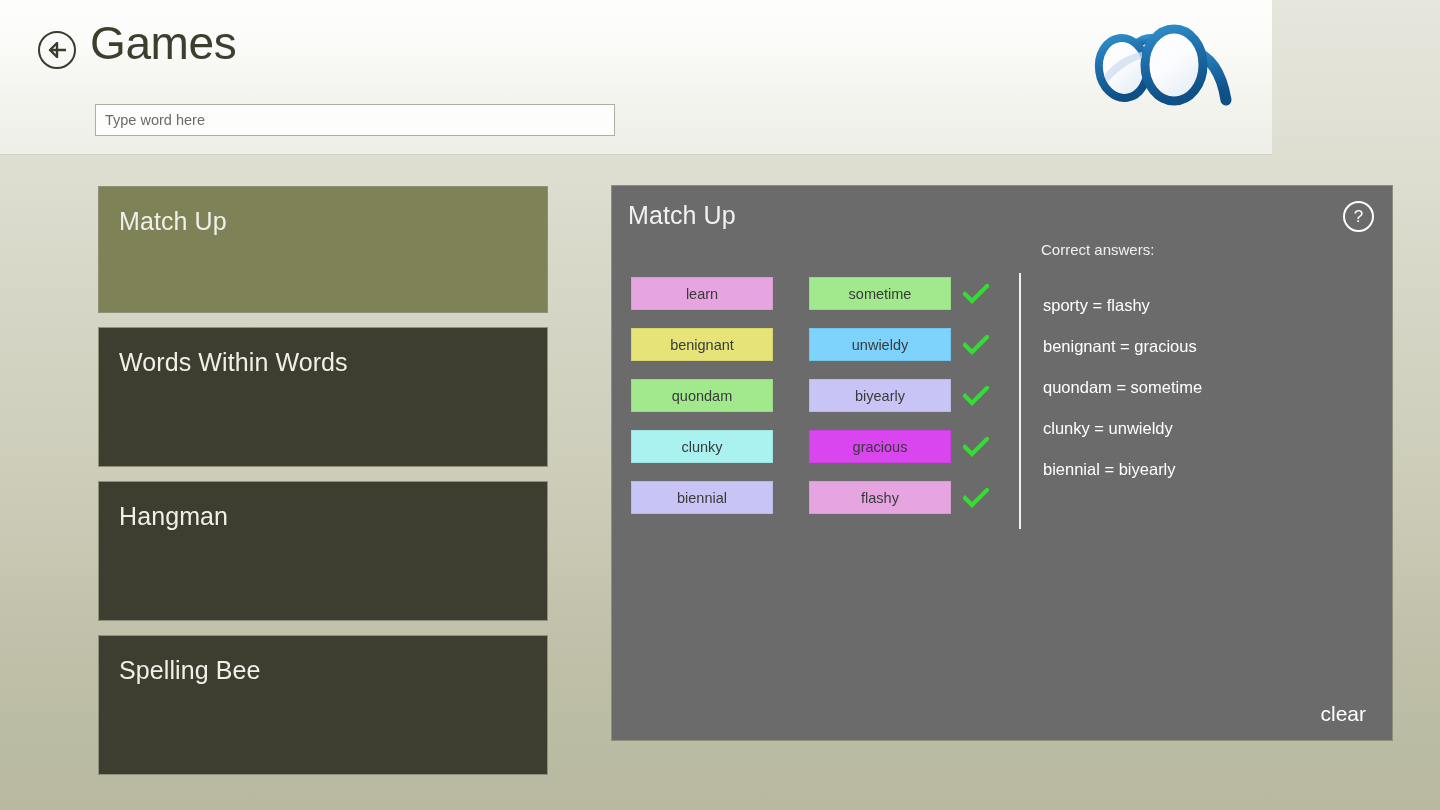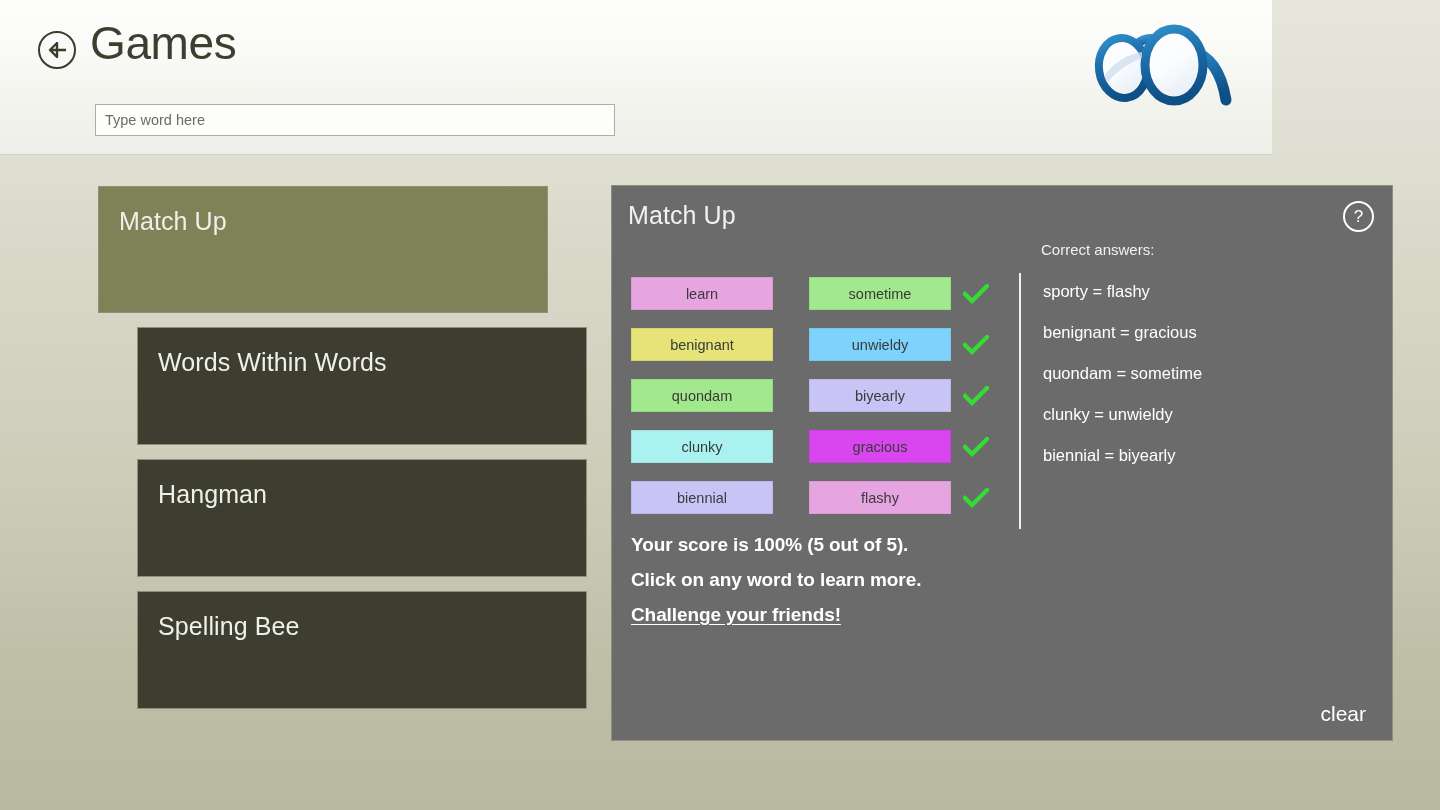--- a/index.html
+++ b/index.html
@@ -84,21 +84,21 @@
     border: 1px solid #8f9079;
     color: #f0f0ea;
     font-size: 25px;
     font-weight: 300;
     padding: 20px 0 0 20px;
     cursor: pointer;
     margin-bottom: 14px;
     letter-spacing: 0.1px;
   }
   .game-item.selected { background: #7f8157; height: 127px; }
-  .game-item.idle     { background: #3d3e2f; height: 118px; margin-left: 39px; }
+  .game-item.idle     { background: #3d3e2f; height: 140px; }
   .game-item:last-child { margin-bottom: 0; }
 
   
   #game-panel {
     position: absolute;
     left: 611px; top: 185px;
     width: 782px; height: 556px;
     background: #6b6b6b;
     border: 1px solid #8d8e7c;
   }
@@ -178,20 +178,21 @@
     border-left: 2px solid #f0f0f0;
     padding: 9px 0 9px 22px;
     height: 256px;
   }
   .answer-line {
     font-size: 16.5px;
     color: #ffffff;
     margin-bottom: 22px;
     white-space: nowrap;
     cursor: pointer;
+    margin-top: 14px;
   }
   .answer-line:last-child { margin-bottom: 0; }
 
   
   #score-block {
     position: absolute;
     left: 19px; top: 348px;
     width: 430px;
   }
   .score-line {
@@ -352,20 +353,15 @@
     <div id="answers-heading">Correct answers:</div>
     <div id="answers-body">
       <div class="answer-line">sporty = flashy</div>
       <div class="answer-line">benignant = gracious</div>
       <div class="answer-line">quondam = sometime</div>
       <div class="answer-line">clunky = unwieldy</div>
       <div class="answer-line">biennial = biyearly</div>
     </div>
   </div>
 
-  <div id="score-block">
-    <div class="score-line">Your score is 100% (5 out of 5).</div>
-    <div class="score-line">Click on any word to learn more.</div>
-    <a id="challenge-link">Challenge your friends!</a>
-  </div>
 
   <div id="clear-button">clear</div>
 </div>
 
 </body></html>

